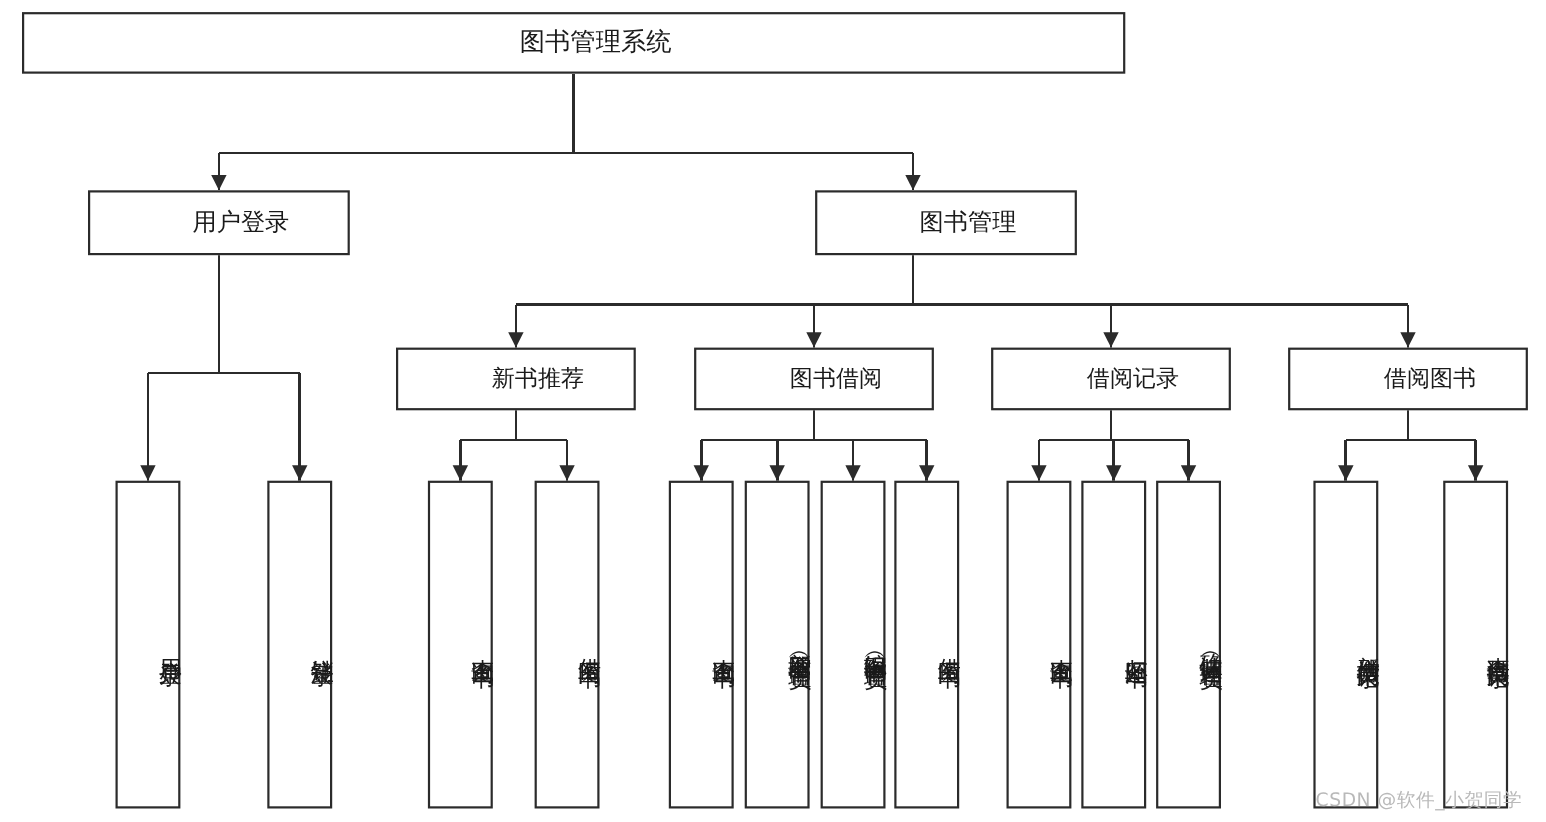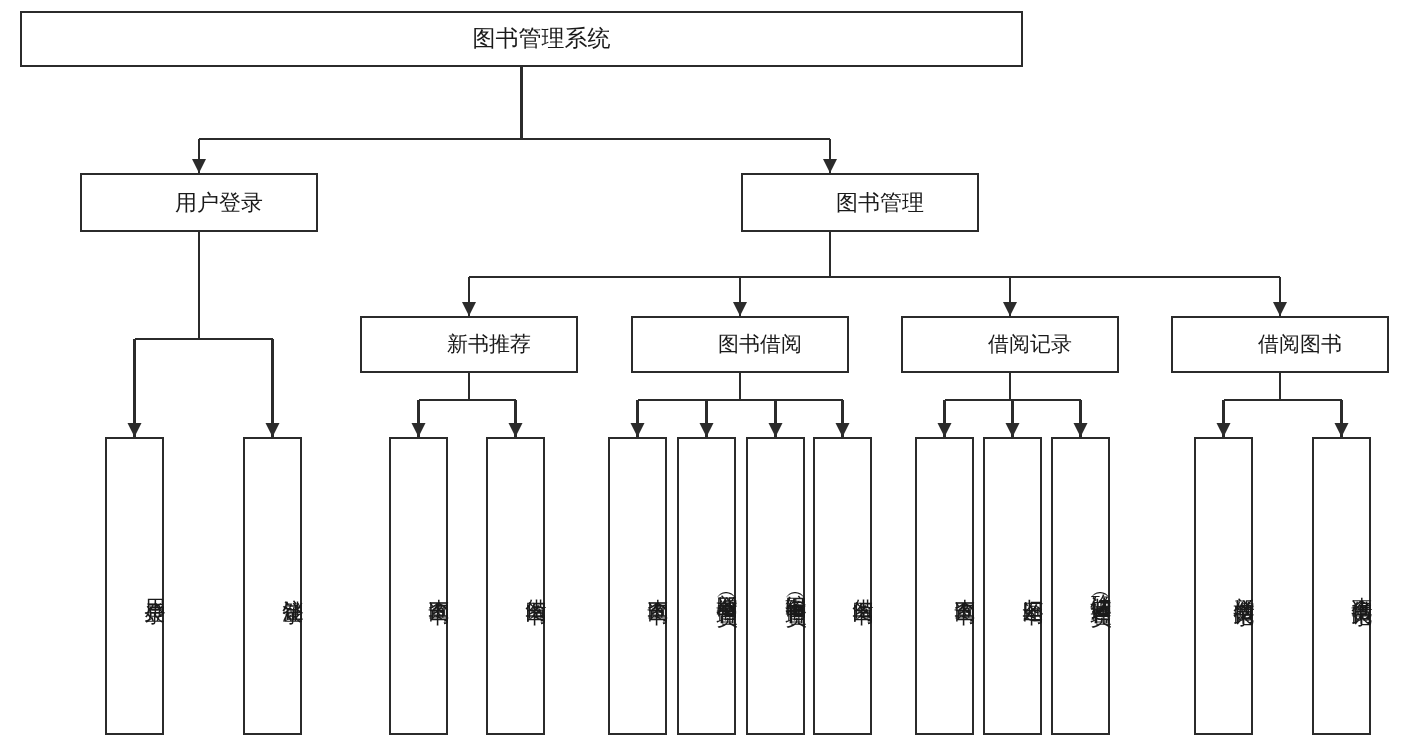--- a/index.html
+++ b/index.html
@@ -179,13 +179,14 @@
       <div class="node leaf" style="left: 1051px; top: 437px; width: 59px; height: 298px;">
         <span class="node-label">确认归还（管理员）</span>
       </div>
       <div class="node leaf" style="left: 1194px; top: 437px; width: 59px; height: 298px;">
         <span class="node-label">新增借阅记录</span>
       </div>
       <div class="node leaf" style="left: 1312px; top: 437px; width: 59px; height: 298px;">
         <span class="node-label">查询借阅记录</span>
       </div>
     </div>
+  <div class="watermark" style="left:1196px; top:716px;">CSDN @软件_小贺同学</div>
 </div>
 
 </body></html>

